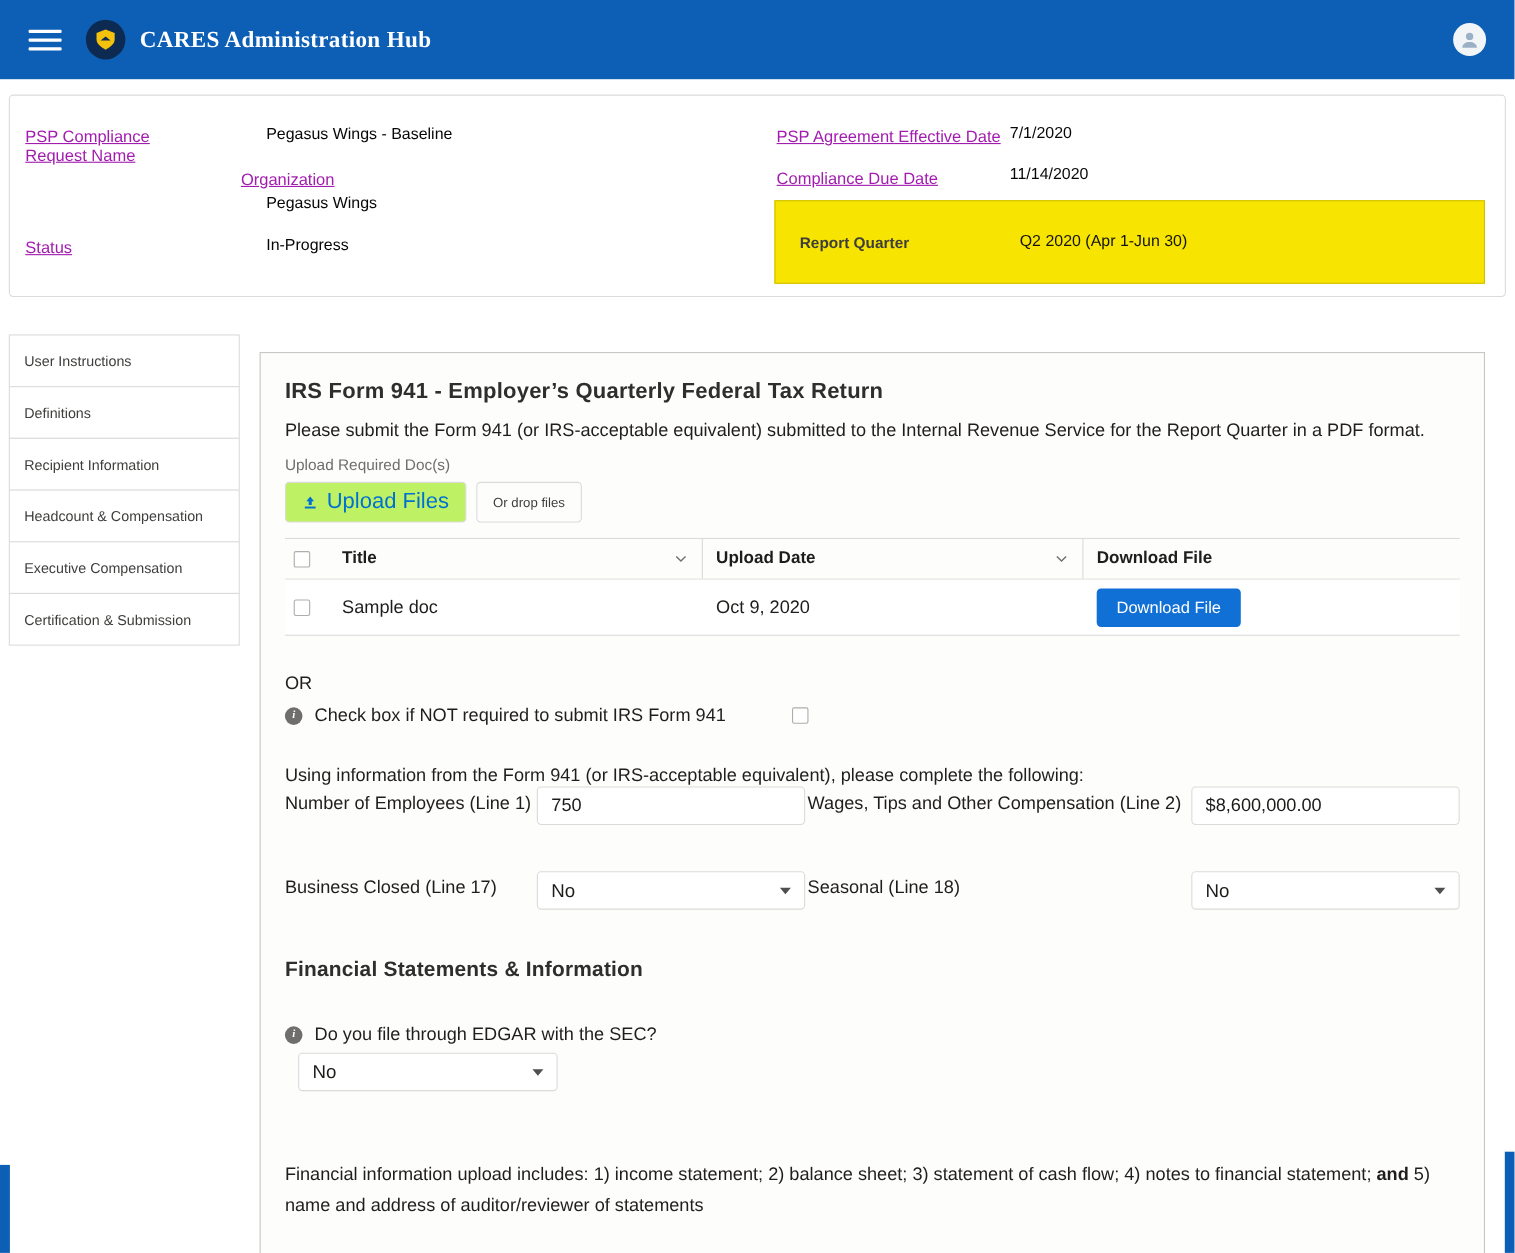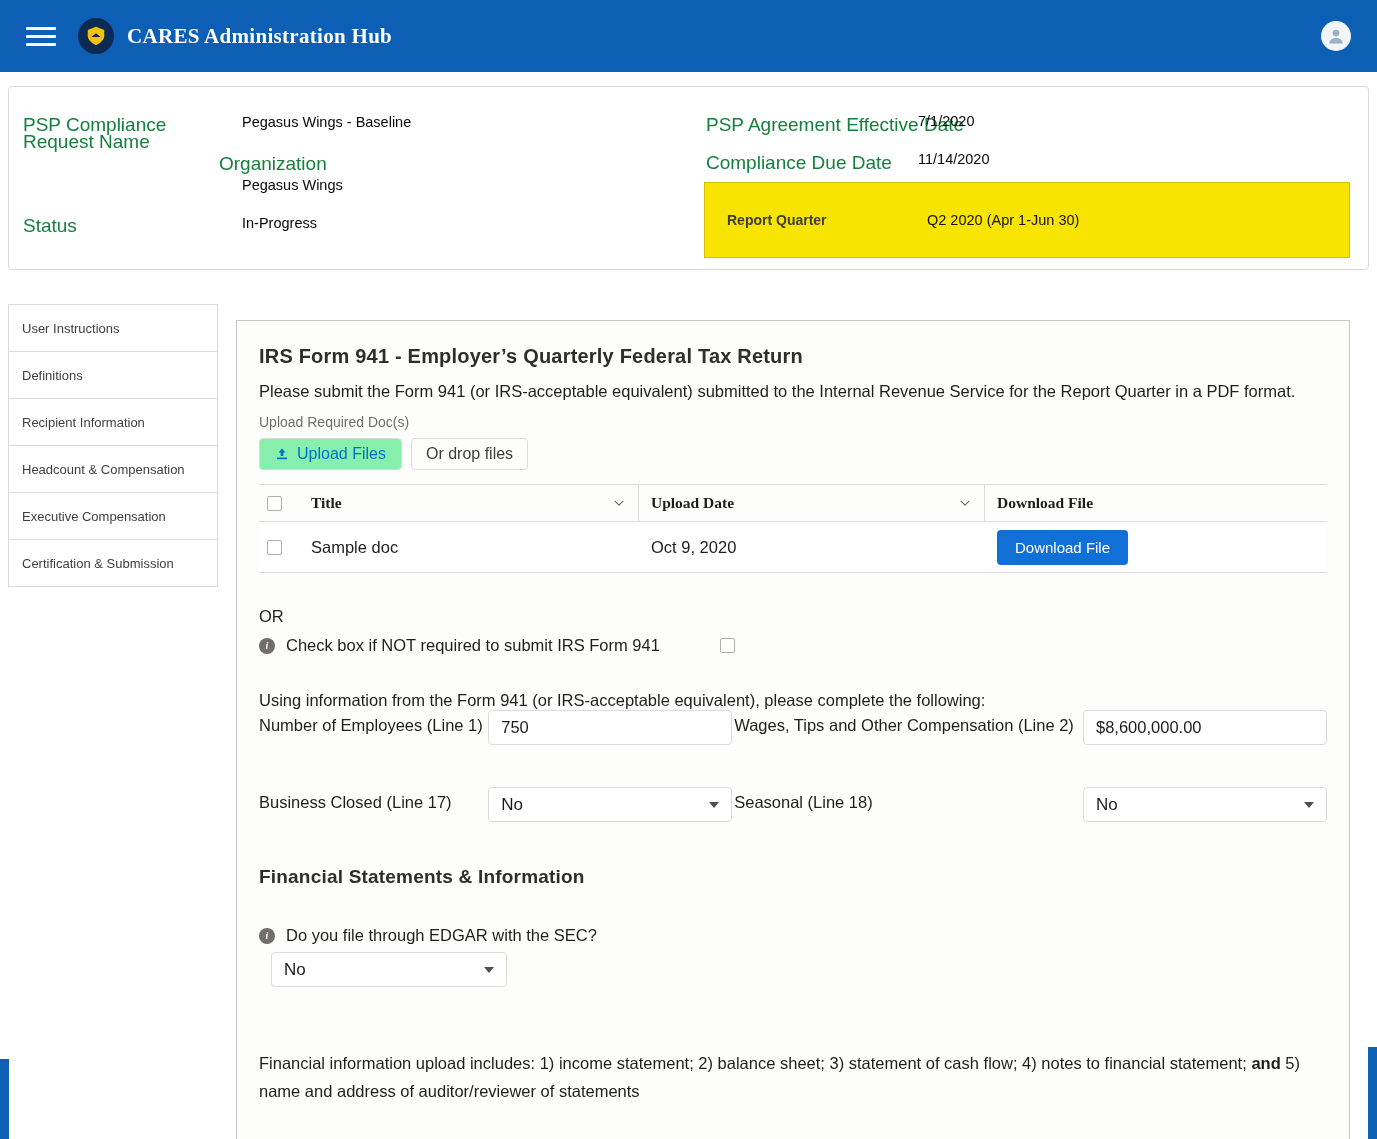--- a/index.html
+++ b/index.html
@@ -12,21 +12,21 @@
   .hamburger span { display:block; height:3px; background:#fff; margin:5px 0; border-radius:1px; }
   .logo { width:36px; height:36px; border-radius:50%; background:#0d2b52; display:flex;
     align-items:center; justify-content:center; margin-right:13px; flex:0 0 auto; }
   .app-title { color:#fff; font-family:"Liberation Serif", serif; font-size:21px; font-weight:700; letter-spacing:.3px; }
   .avatar { margin-left:auto; width:30px; height:30px; border-radius:50%; background:#f2f5f8;
     display:flex; align-items:center; justify-content:center; cursor:pointer; }
 
   
   .summary { position:relative; margin:14px 8px 0 8px; height:184px;
     border:1px solid #dddbda; border-radius:4px; background:#fff; }
-  .s-lbl { position:absolute; font-size:19px; color:#15803d; line-height:17px; }
+  .s-lbl { position:absolute; font-size:15px; color:#a21caf; line-height:17px;text-decoration:underline; }
   .s-val { position:absolute; font-size:14.5px; color:#080707; line-height:19px; }
   .quarter-box { position:absolute; left:695px; top:95px; width:646px; height:76px;
     background:#f7e400; border:1px solid #cfc000; display:flex; align-items:center; padding-left:22px; }
   .quarter-lbl { font-size:14px; font-weight:700; color:#3e3e3c; width:200px; }
   .quarter-val { font-size:14.5px; color:#141413; }
 
   
   .content { display:flex; align-items:flex-start; margin:34px 8px 0 8px; }
   .sidebar { width:210px; flex:0 0 auto; }
   .side-item { background:#fff; border:1px solid #dddbda; margin-top:-1px; height:48px;
@@ -36,30 +36,30 @@
 
   .panel { margin-left:18px; margin-top:16px; width:1114px; min-height:820px;
     border:1px solid #c9c7c5; background:#fdfdfc; padding:24px 22px 40px 22px; }
 
   .h1 { font-size:20px; font-weight:700; color:#2e2e2c; letter-spacing:.2px; }
   .desc { margin-top:9px; font-size:16.5px; line-height:28px; color:#201e1c; max-width:1065px; }
   .mini-lbl { margin-top:9px; font-size:14px; color:#706e6b; }
 
   .upload-row { margin-top:8px; display:flex; align-items:stretch; }
   .upload-btn { display:flex; align-items:center; gap:8px; border:1px solid #dddbda; border-radius:4px;
-    background:#86efac; color:#0070d2; font-size:16px; padding:6px 15px; cursor:pointer; }
-  .drop-box { display:flex; align-items:flex-end; border:1px solid #dddbda; border-radius:4px;
-    margin-left:9px; padding:6px 14px; font-size:16px; color:#3e3e3c; background:#fdfdfc; }
+    background:#bef264; color:#0070d2; font-size:20px; padding:6px 15px; cursor:pointer; }
+  .drop-box { display:flex; align-items:center; border:1px solid #dddbda; border-radius:4px;
+    margin-left:9px; padding:6px 14px; font-size:12px; color:#3e3e3c; background:#fdfdfc; }
 
   
   .tbl { margin-top:14px; border-top:1px solid #dddbda; }
   .tbl-head { display:flex; border-bottom:1px solid #dddbda; background:#fdfdfc; }
   .tbl-row  { display:flex; align-items:center; background:#fff; border-bottom:1px solid #dddbda; height:51px; }
   .th { display:flex; align-items:center; justify-content:space-between; font-size:15.5px; font-weight:700;
-    color:#1d1d1b; height:36px; padding:0 12px; border-right:1px solid #dddbda; cursor:pointer;font-family:Liberation Serif, serif; }
+    color:#1d1d1b; height:36px; padding:0 12px; border-right:1px solid #dddbda; cursor:pointer; }
   .th:last-child { border-right:none; cursor:default; }
   .col-cb { width:40px; flex:0 0 auto; display:flex; align-items:center; justify-content:flex-start; padding-left:8px; }
   .col-a { width:340px; flex:0 0 auto; }
   .col-b { width:346px; flex:0 0 auto; }
   .col-c { flex:1 1 auto; }
   .td { font-size:16.5px; color:#1d1d1b; padding:0 12px; }
   .checkbox { width:15px; height:15px; border:1px solid #b0adab; border-radius:2px; background:#fff;
     display:inline-block; cursor:pointer; flex:0 0 auto; }
   .dl-btn { background:#1170d6; color:#fff; border:none; border-radius:4px; font-size:15px;
     padding:9px 18px; cursor:pointer; font-family:inherit; }

